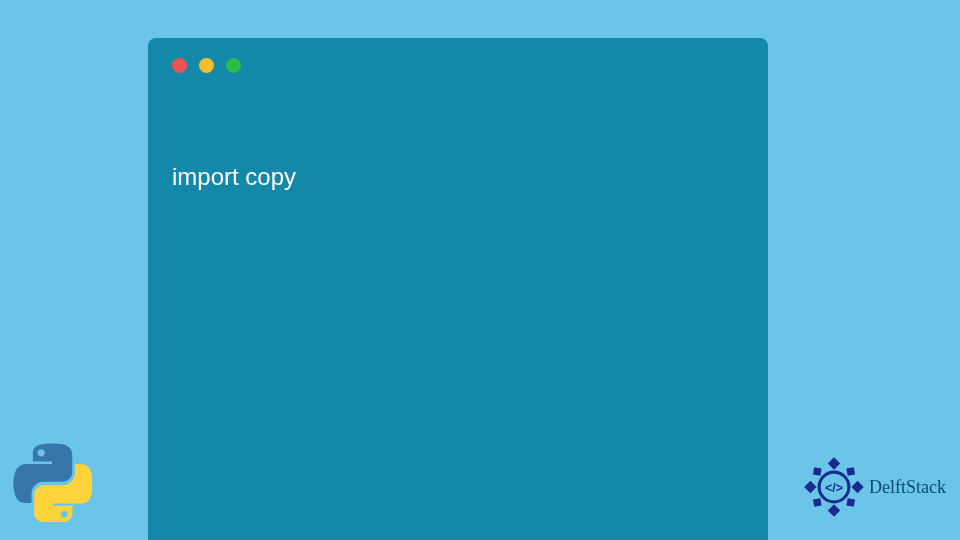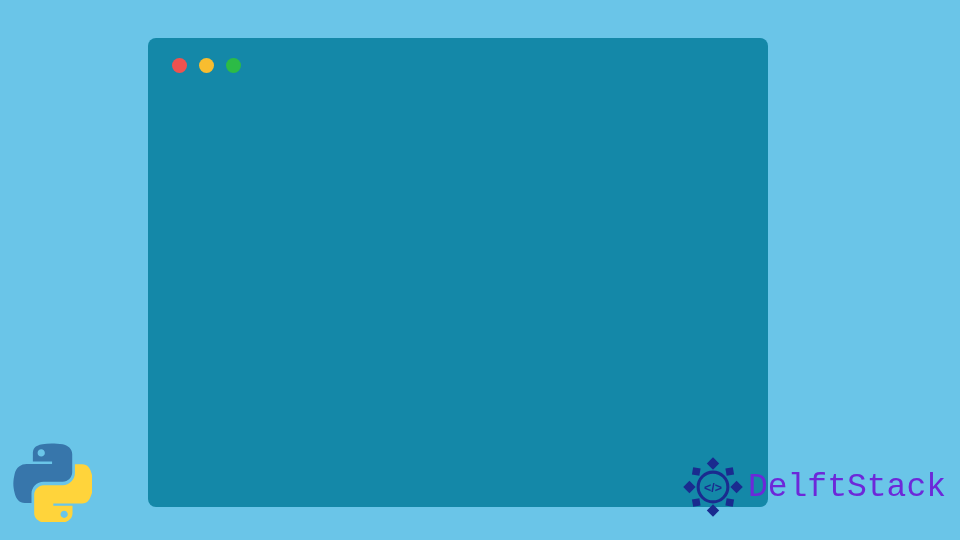--- a/index.html
+++ b/index.html
@@ -62,36 +62,37 @@
       display: flex;
       align-items: center;
       gap: 4px;
     }
     .delft-badge {
       width: 62px;
       height: 62px;
       position: relative;
     }
     .delft-text {
-      color: #6d28d9;
-      font-size: 33px;
+      color: #0c4a6e;
+      font-size: 18px;
       font-weight: 500;
-      font-family: Liberation Mono, monospace;
+      font-family: Liberation Serif, serif;
     }
   </style>
 </head>
 <body>
 
 <div class="code-window">
   <div class="window-controls">
     <div class="window-dot dot-red"></div>
     <div class="window-dot dot-yellow"></div>
     <div class="window-dot dot-green"></div>
   </div>
   <div class="code-content">
+    <span class="code-line">import copy</span>
     <span class="code-line"></span>
     <span class="code-line"></span>
     
     
     
   </div>
 </div>
 
 <div class="python-logo">
   <svg viewBox="0 0 110 110" width="80" height="80">

